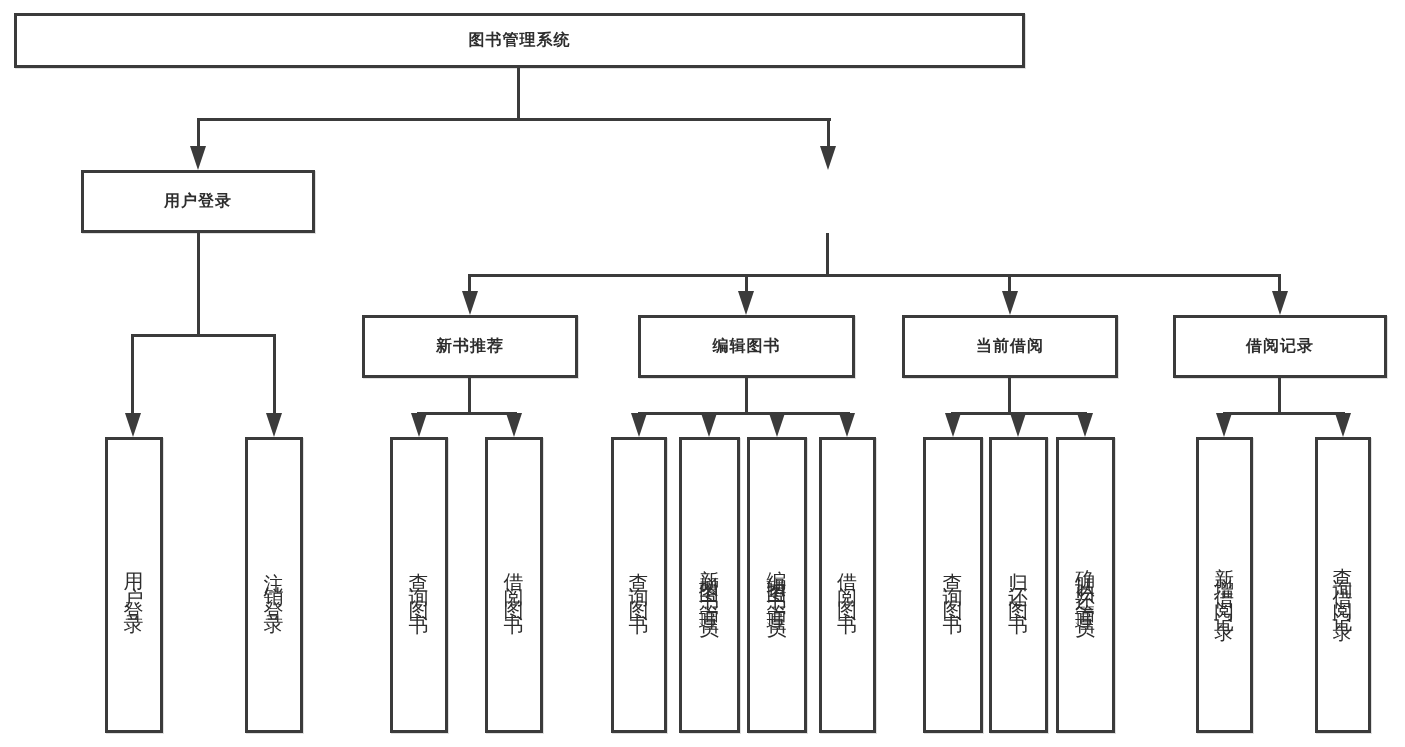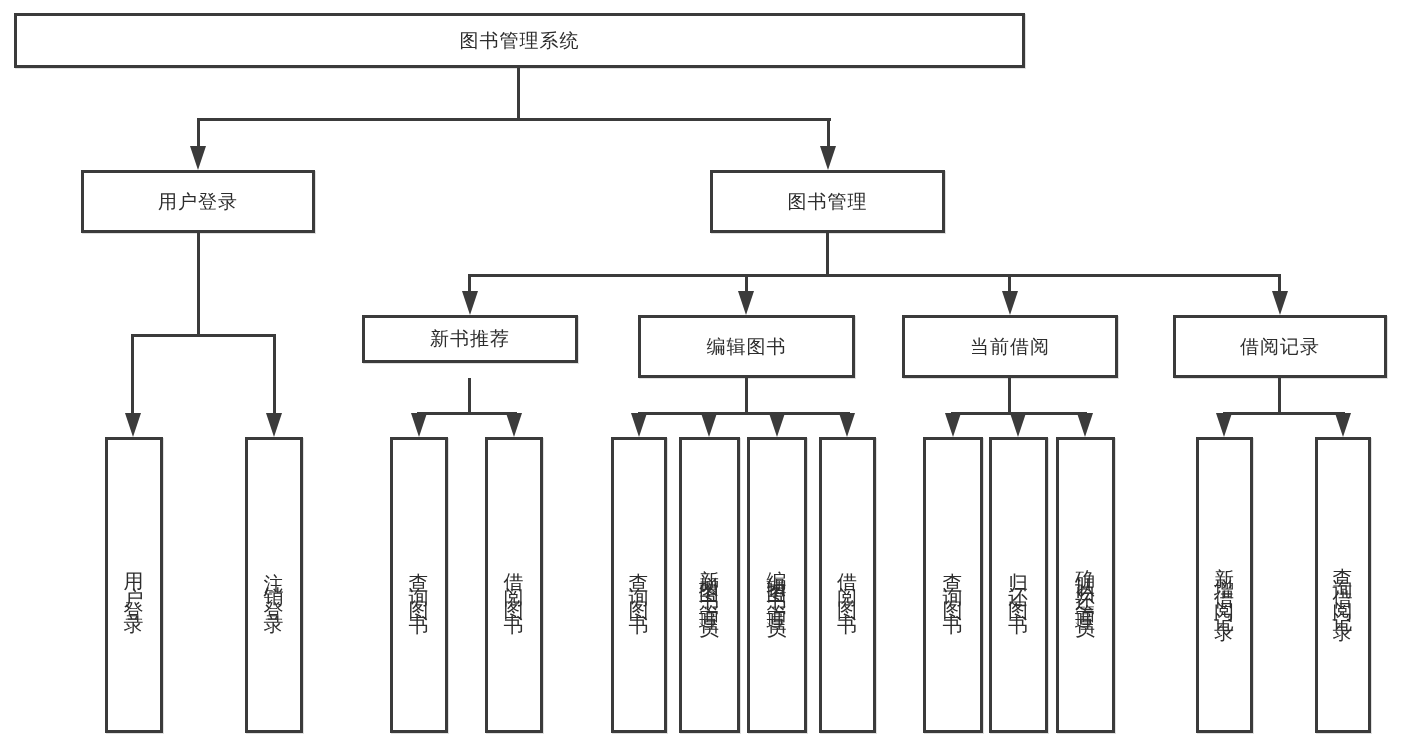--- a/index.html
+++ b/index.html
@@ -20,21 +20,21 @@
     position:absolute;
     box-sizing:border-box;
     border:3px solid var(--line);
     background:#fff;
     display:flex;
     align-items:center;
     justify-content:center;
     color:var(--text);
     box-shadow:1px 1px 0 rgba(0,0,0,0.12);
   }
-  .hdr{font-size:19px;letter-spacing:1px;}
+  .hdr{font-size:16px;letter-spacing:1px;font-weight:bold;}
   .leaf span{
     writing-mode:vertical-rl;
     line-height:1;
     font-size:20px;
     letter-spacing:14px;
     color:var(--text);
     white-space:nowrap;
   }
   .leaf span.mid{letter-spacing:11px;}
   .leaf span.long{letter-spacing:7px;}
@@ -61,25 +61,22 @@
 <div class="canvas">
 
   <div class="box hdr" style="left:14px;top:13px;width:1011px;height:55px">
     <span>图书管理系统</span>
   </div>
 
   <div class="box hdr" style="left:81px;top:170px;width:234px;height:63px">
     <span>用户登录</span>
   </div>
 
-  <div class="box hdr" style="left:710px;top:170px;width:235px;height:63px">
-    <span>图书管理</span>
-  </div>
 
-  <div class="box hdr" style="left:362px;top:315px;width:216px;height:48px">
+  <div class="box hdr" style="left:362px;top:315px;width:216px;height:63px">
     <span>新书推荐</span>
   </div>
 
   <div class="box hdr" style="left:638px;top:315px;width:217px;height:63px">
     <span>编辑图书</span>
   </div>
 
   <div class="box hdr" style="left:902px;top:315px;width:216px;height:63px">
     <span>当前借阅</span>
   </div>

